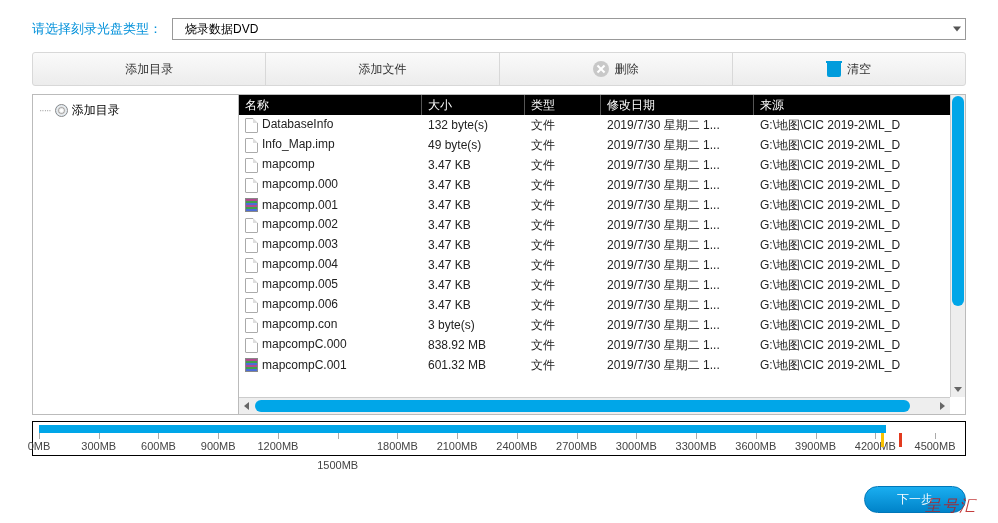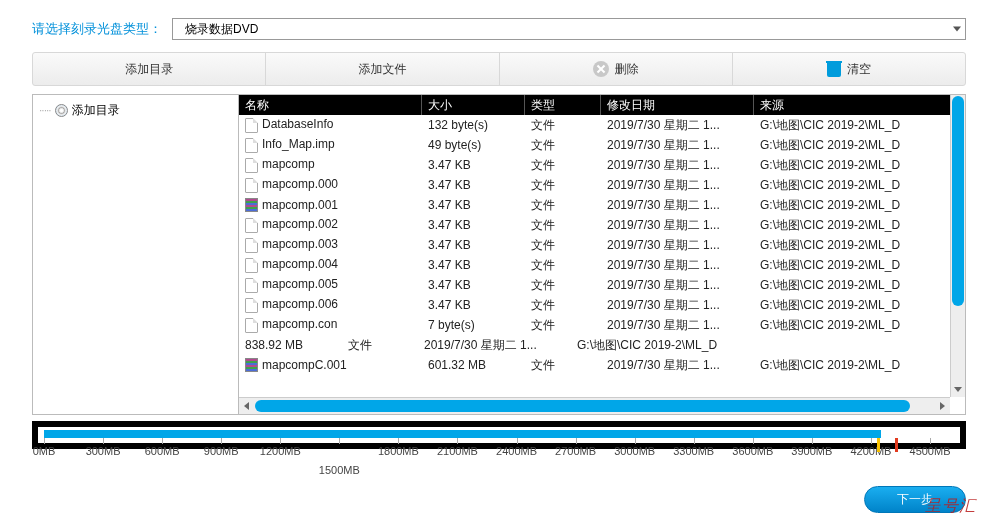--- a/index.html
+++ b/index.html
@@ -35,21 +35,21 @@
 .vscroll{position:absolute;right:0;top:0;width:15px;bottom:17px;background:#eee;border-left:1px solid #ccc}
 .vscroll .thumb{position:absolute;left:1px;right:1px;top:1px;height:210px;background:#00a6e8;border-radius:7px}
 .vscroll .arrow-dn{position:absolute;bottom:0;left:0;right:0;height:15px;display:flex;align-items:center;justify-content:center}
 .vscroll .arrow-dn::after{content:"";border-left:4px solid transparent;border-right:4px solid transparent;border-top:5px solid #666}
 .hscroll{position:absolute;left:0;right:15px;bottom:0;height:17px;background:#eee;border-top:1px solid #ccc}
 .hscroll .thumb{position:absolute;top:2px;bottom:2px;left:16px;right:40px;background:#00a6e8;border-radius:7px}
 .hscroll .arrow-l,.hscroll .arrow-r{position:absolute;top:0;bottom:0;width:15px;display:flex;align-items:center;justify-content:center}
 .hscroll .arrow-l{left:0}.hscroll .arrow-r{right:0}
 .hscroll .arrow-l::after{content:"";border-top:4px solid transparent;border-bottom:4px solid transparent;border-right:5px solid #666}
 .hscroll .arrow-r::after{content:"";border-top:4px solid transparent;border-bottom:4px solid transparent;border-left:5px solid #666}
-.capacity{margin:6px 32px 0 32px;border:6px solid #000000;height:28px;position:relative;background:#fff}
+.capacity{margin:6px 32px 0 32px;border:1px solid #000000;height:35px;position:relative;background:#fff}
 .capacity .bar{position:absolute;left:6px;top:3px;right:30px;height:8px;background:linear-gradient(90deg,#00a6e8 0%,#00a6e8 94.5%,#fff 94.5%)}
 .capacity .ticks{position:absolute;left:6px;right:30px;top:11px;height:20px}
 .capacity .tick{position:absolute;top:0;width:1px;height:6px;background:#aaa}
 .capacity .tick-label{position:absolute;top:7px;transform:translateX(-50%);color:#444;font-size:11px}
 .capacity .mark-y{position:absolute;top:0;width:3px;height:14px;background:#f9c200}
 .capacity .mark-r{position:absolute;top:0;width:3px;height:14px;background:#e23a1e}
 .bottom{position:absolute;bottom:10px;right:32px}
 .next-btn{background:linear-gradient(#1aaef0,#0083c9);color:#fff;border:1px solid #0077b8;border-radius:14px;padding:4px 32px;cursor:pointer;font-size:12px}
 .watermark{position:absolute;right:22px;bottom:6px;font-size:16px;font-style:italic;font-weight:normal;color:#b91c1c;opacity:.85;letter-spacing:1px}
 </style>
@@ -162,26 +162,27 @@
         </div>
         <div class="row">
           <div class="c-name"><span class="ficon"></span><span>mapcomp.006</span></div>
           <div class="c-size">3.47 KB</div>
           <div class="c-type">文件</div>
           <div class="c-date">2019/7/30 星期二 1...</div>
           <div class="c-src">G:\地图\CIC 2019-2\ML_D</div>
         </div>
         <div class="row">
           <div class="c-name"><span class="ficon"></span><span>mapcomp.con</span></div>
-          <div class="c-size">7 byte(s)</div>
-          <div class="c-type">文件</div>
-          <div class="c-date">2019/7/30 星期二 1...</div>
-          <div class="c-src">G:\地图\CIC 2019-2\ML_D</div>
-        </div>
-        <div class="row">
+          <div class="c-size">3 byte(s)</div>
+          <div class="c-type">文件</div>
+          <div class="c-date">2019/7/30 星期二 1...</div>
+          <div class="c-src">G:\地图\CIC 2019-2\ML_D</div>
+        </div>
+        <div class="row">
+          <div class="c-name"><span class="ficon"></span><span>mapcompC.000</span></div>
           <div class="c-size">838.92 MB</div>
           <div class="c-type">文件</div>
           <div class="c-date">2019/7/30 星期二 1...</div>
           <div class="c-src">G:\地图\CIC 2019-2\ML_D</div>
         </div>
         <div class="row">
           <div class="c-name"><span class="aicon"></span><span>mapcompC.001</span></div>
           <div class="c-size">601.32 MB</div>
           <div class="c-type">文件</div>
           <div class="c-date">2019/7/30 星期二 1...</div>

